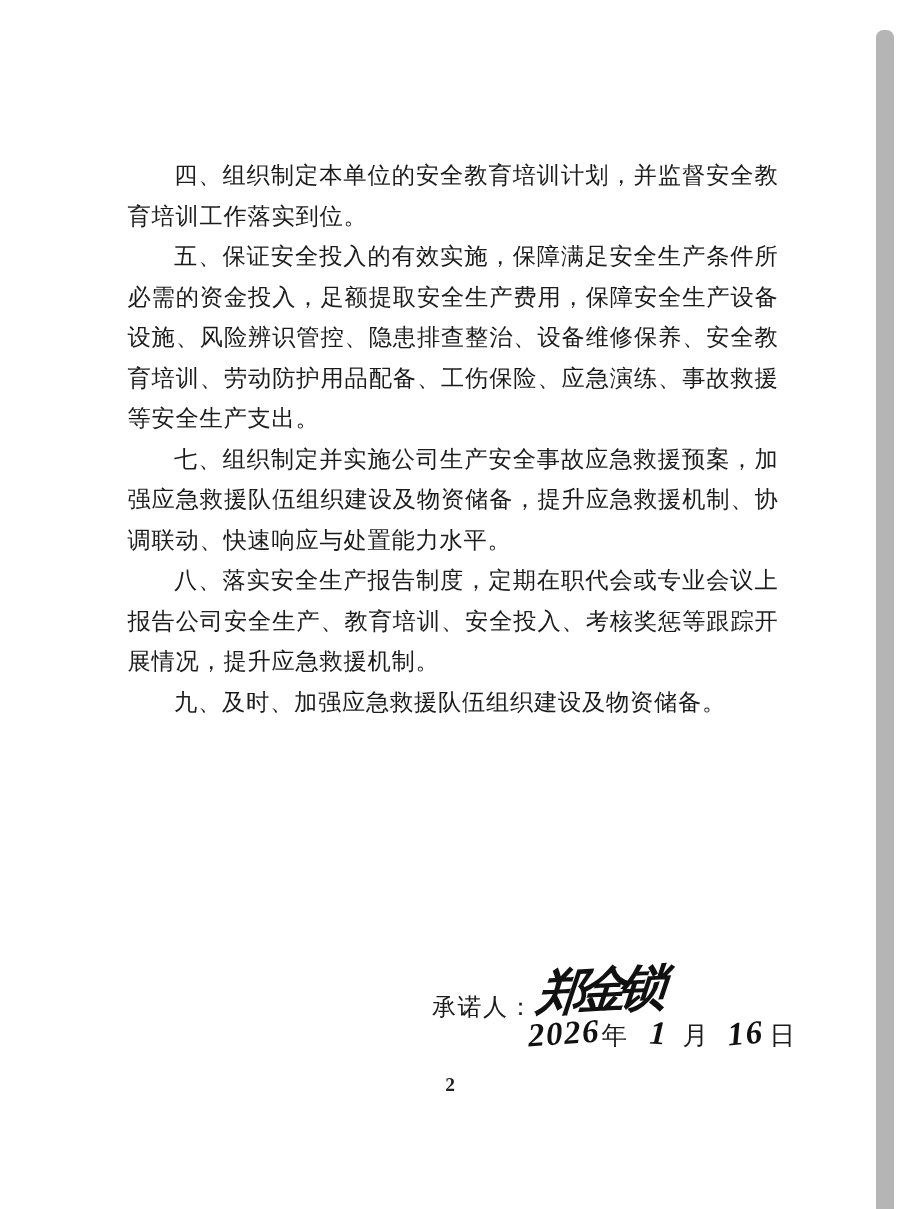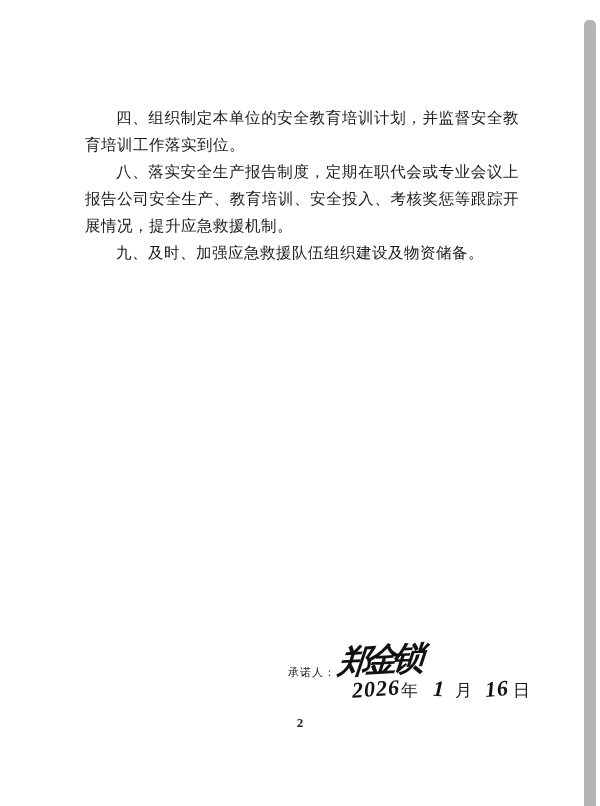--- a/index.html
+++ b/index.html
@@ -32,21 +32,21 @@
     letter-spacing: 0.5px;
     color: #1b1b1b;
   }
   .signature-row {
     position: absolute;
     top: 643px;
     left: 288px;
     white-space: nowrap;
   }
   .signer-label {
-    font-size: 11px;
+    font-size: 16px;
     letter-spacing: 1px;
     vertical-align: middle;
   }
   .sign-name {
     display: inline-block;
     font-size: 33px;
     font-weight: 700;
     font-style: italic;
     letter-spacing: -6px;
     transform: rotate(-3deg) skewX(-8deg);
@@ -94,20 +94,22 @@
     border-radius: 5px 5px 0 0;
   }
 </style>
 </head>
 <body>
 
 <div class="page">
 
   <div class="content">
     <p class="para">四、组织制定本单位的安全教育培训计划，并监督安全教育培训工作落实到位。</p>
+    <p class="para">五、保证安全投入的有效实施，保障满足安全生产条件所必需的资金投入，足额提取安全生产费用，保障安全生产设备设施、风险辨识管控、隐患排查整治、设备维修保养、安全教育培训、劳动防护用品配备、工伤保险、应急演练、事故救援等安全生产支出。</p>
+    <p class="para">七、组织制定并实施公司生产安全事故应急救援预案，加强应急救援队伍组织建设及物资储备，提升应急救援机制、协调联动、快速响应与处置能力水平。</p>
     <p class="para">八、落实安全生产报告制度，定期在职代会或专业会议上报告公司安全生产、教育培训、安全投入、考核奖惩等跟踪开展情况，提升应急救援机制。</p>
     <p class="para">九、及时、加强应急救援队伍组织建设及物资储备。</p>
   </div>
 
   <div class="signature-row">
     <span class="signer-label">承诺人：</span><span class="sign-name">郑金锁</span>
   </div>
 
   <div class="date-row">
     <span class="hand-num hand-year">2026</span><span class="date-unit">年</span><span class="hand-num hand-month">1</span><span class="date-unit">月</span><span class="hand-num hand-day">16</span><span class="date-unit">日</span>

